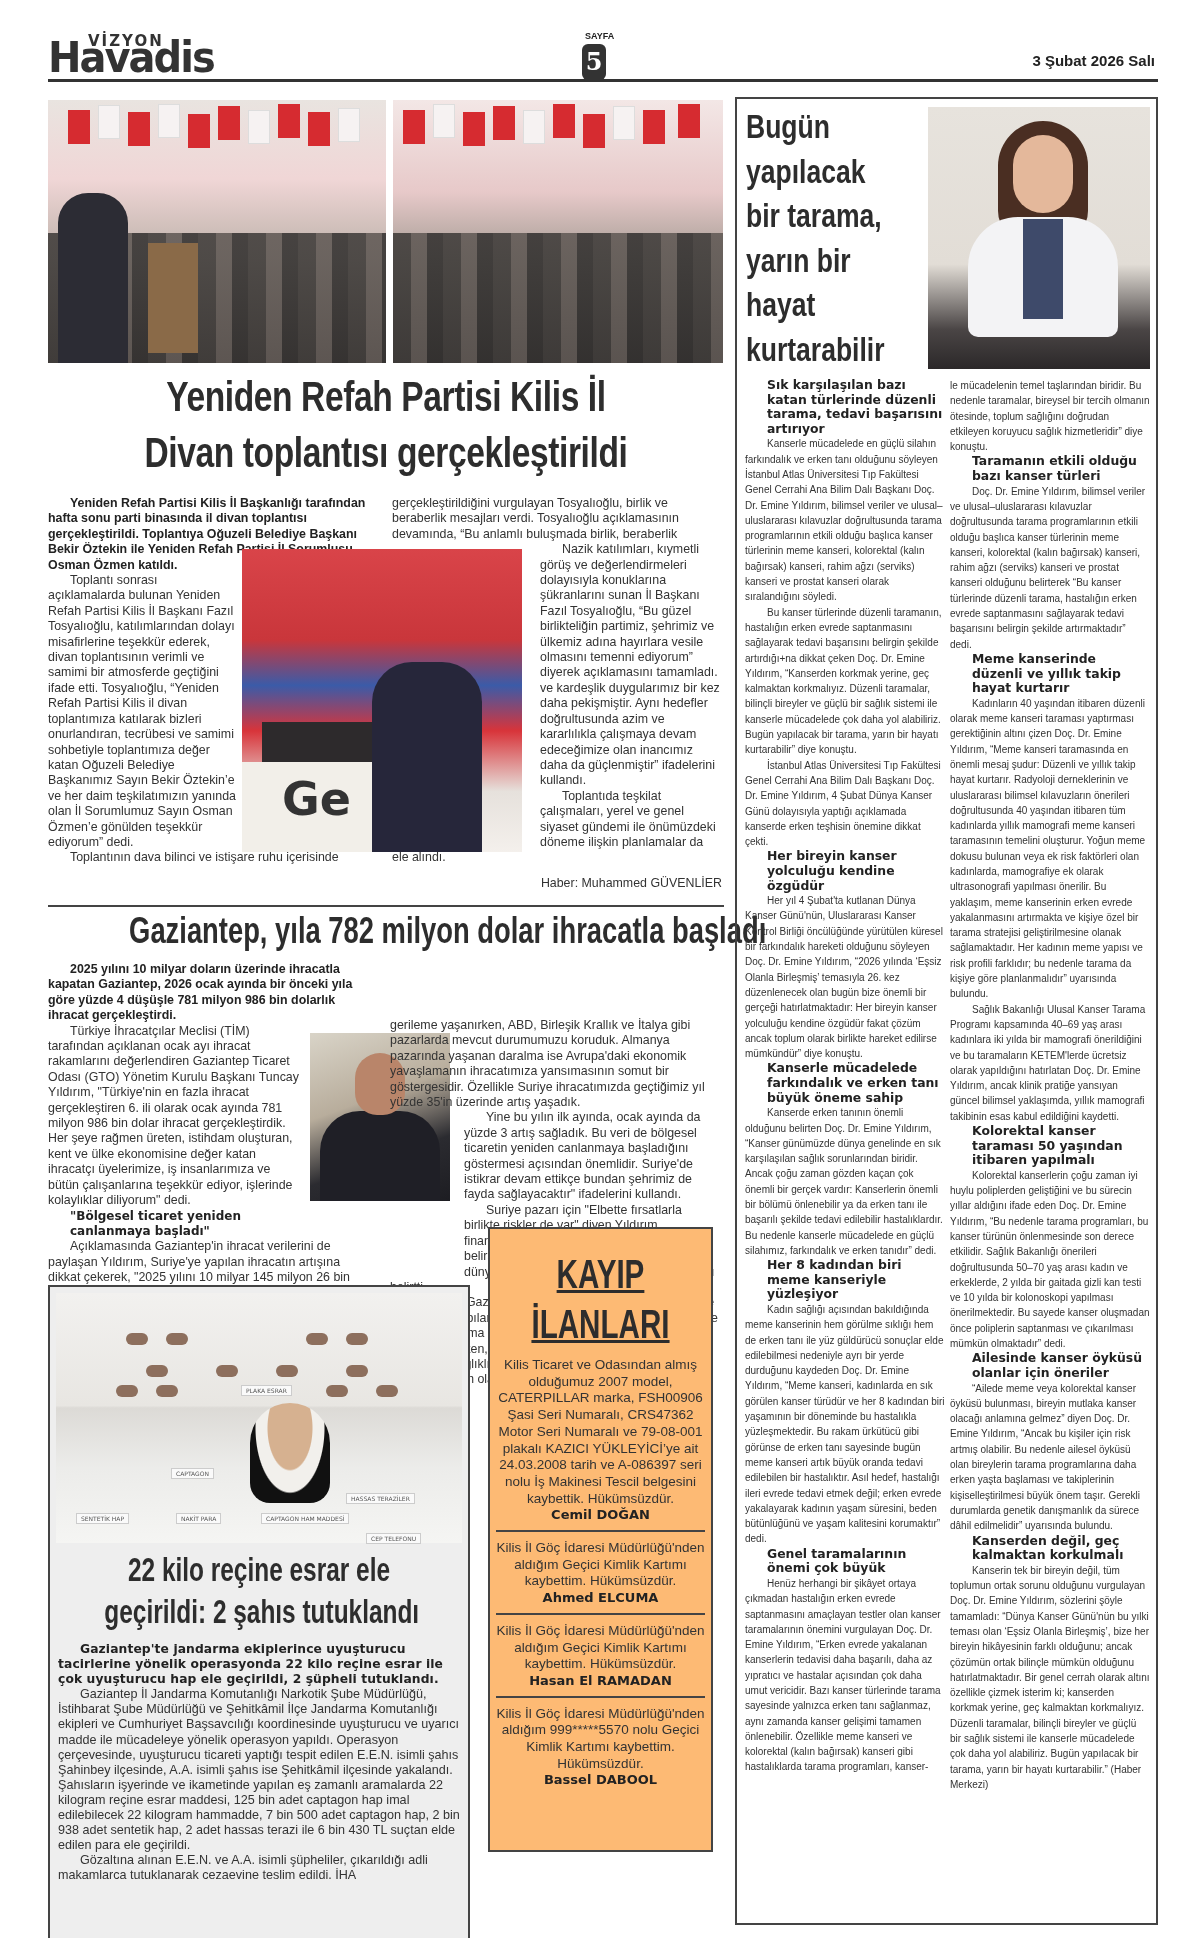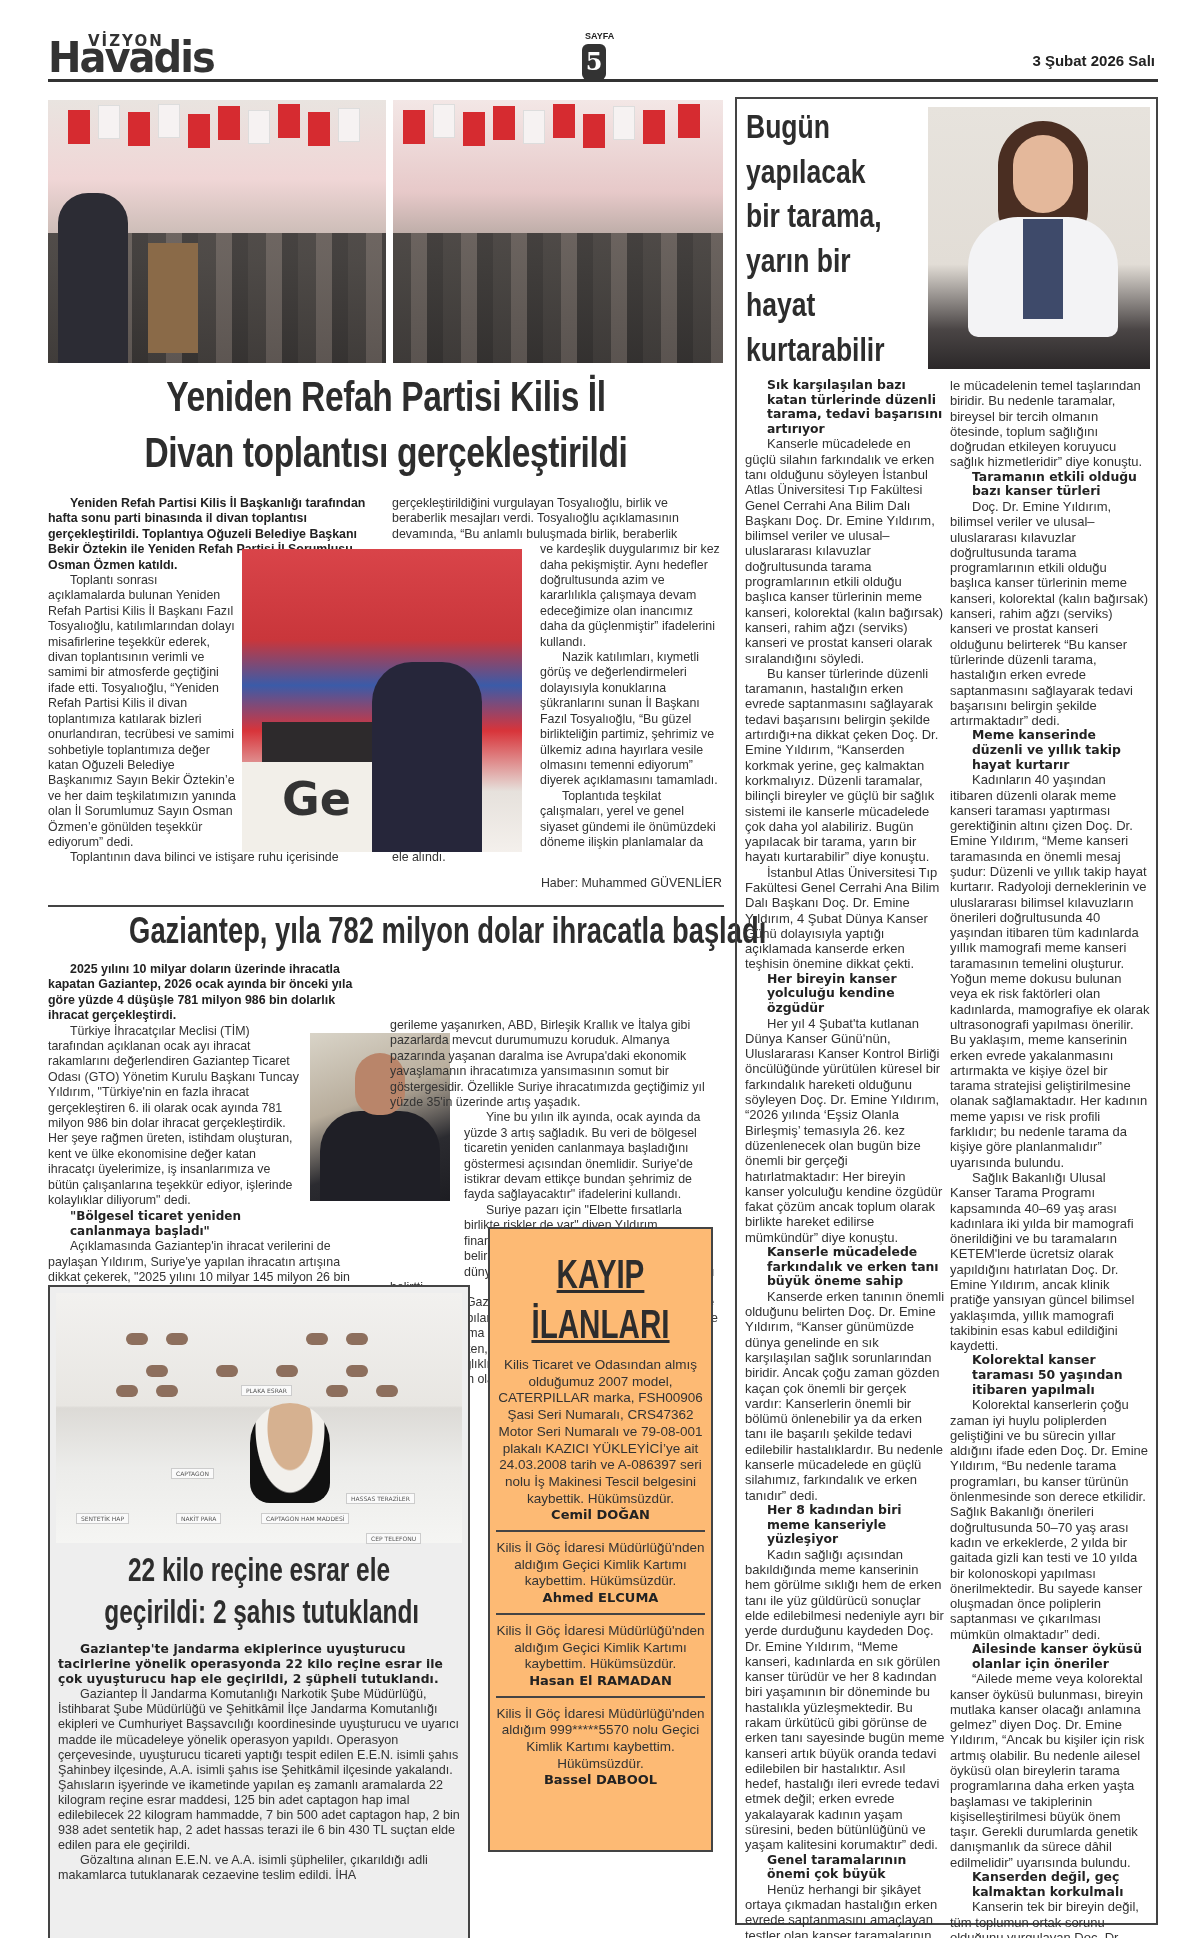--- a/index.html
+++ b/index.html
@@ -69,21 +69,21 @@
 
   
   .health-box { left: 735px; top: 97px; width: 423px; height: 1828px; border: 2px solid #444; }
   .headline4 { left: 746px; top: 104px; width: 200px; font-weight: bold; font-size: 34px; line-height: 44.5px; color: #2d2d2d; transform: scaleX(0.78); transform-origin: left top; white-space: nowrap; }
   .photo-doctor { left: 928px; top: 107px; width: 222px; height: 262px; background: linear-gradient(180deg,#e7e3dd 0%,#e2ddd6 60%,#4a4545 85%,#2b2829 100%); }
   .photo-doctor .hair { position: absolute; left: 70px; top: 14px; width: 90px; height: 120px; border-radius: 45px 45px 30px 30px; background: #4a2e22; }
   .photo-doctor .face { position: absolute; left: 85px; top: 28px; width: 60px; height: 78px; border-radius: 30px; background: #e4b89b; }
   .photo-doctor .coat { position: absolute; left: 40px; top: 110px; width: 150px; height: 120px; border-radius: 50px 50px 10px 10px; background: #f3f3f5; }
   .photo-doctor .blouse { position: absolute; left: 95px; top: 112px; width: 40px; height: 100px; background: #3e4a6a; }
   .health-col { width: 200px; }
-  .health-col .body-text { font-size: 13px; line-height: 15.3px; }
+  .health-col .body-text { font-size: 10px; line-height: 15.3px; }
   .health-col h3 { font-family: "DejaVu Sans", sans-serif; font-size: 12.4px; line-height: 14.6px; font-weight: bold; color: #222; padding-left: 22px; }
   .h-col1 { left: 745px; top: 378px; }
   .h-col2 { left: 950px; top: 378px; }
 </style>
 </head>
 <body>
 
 <div class="abs logo">
   <span class="logo-sub">VİZYON</span>
   <span class="logo-main">Havadis</span>
@@ -131,22 +131,22 @@
   <p class="lead" style="width:325px">Yeniden Refah Partisi Kilis İl Başkanlığı tarafından hafta sonu parti binasında il divan toplantısı gerçekleştirildi. Toplantıya Oğuzeli Belediye Başkanı Bekir Öztekin ile Yeniden Refah Partisi İl Sorumlusu Osman Özmen katıldı.</p>
   <div style="width:190px">
     <p>Toplantı sonrası açıklamalarda bulunan Yeniden Refah Partisi Kilis İl Başkanı Fazıl Tosyalıoğlu, katılımlarından dolayı misafirlerine teşekkür ederek, divan toplantısının verimli ve samimi bir atmosferde geçtiğini ifade etti. Tosyalıoğlu, “Yeniden Refah Partisi Kilis il divan toplantımıza katılarak bizleri onurlandıran, tecrübesi ve samimi sohbetiyle toplantımıza değer katan Oğuzeli Belediye Başkanımız Sayın Bekir Öztekin’e ve her daim teşkilatımızın yanında olan İl Sorumlumuz Sayın Osman Özmen’e gönülden teşekkür ediyorum” dedi.</p>
   </div>
   <p>Toplantının dava bilinci ve istişare ruhu içerisinde</p>
 </div>
 
 <div class="abs refah-col2 body-text">
   <p style="text-indent:0">gerçekleştirildiğini vurgulayan Tosyalıoğlu, birlik ve beraberlik mesajları verdi. Tosyalıoğlu açıklamasının devamında, “Bu anlamlı buluşmada birlik, beraberlik </p>
     <div style="float: left; width: 140px; height: 303px; margin-right: 8px;"></div>
-    <p style="text-indent: 0px;">ve kardeşlik duygularımız bir kez daha pekişmiştir. Aynı hedefler doğrultusunda azim ve kararlılıkla çalışmaya devam edeceğimize olan inancımız daha da güçlenmiştir” ifadelerini kullandı.</p>
-  <p>Nazik katılımları, kıymetli görüş ve değerlendirmeleri dolayısıyla konuklarına şükranlarını sunan İl Başkanı Fazıl Tosyalıoğlu, “Bu güzel birlikteliğin partimiz, şehrimiz ve ülkemiz adına hayırlara vesile olmasını temenni ediyorum” diyerek açıklamasını tamamladı.</p>
+    <p>Nazik katılımları, kıymetli görüş ve değerlendirmeleri dolayısıyla konuklarına şükranlarını sunan İl Başkanı Fazıl Tosyalıoğlu, “Bu güzel birlikteliğin partimiz, şehrimiz ve ülkemiz adına hayırlara vesile olmasını temenni ediyorum” diyerek açıklamasını tamamladı.</p>
+  <p style="text-indent: 0px;">ve kardeşlik duygularımız bir kez daha pekişmiştir. Aynı hedefler doğrultusunda azim ve kararlılıkla çalışmaya devam edeceğimize olan inancımız daha da güçlenmiştir” ifadelerini kullandı.</p>
   <p>Toplantıda teşkilat çalışmaları, yerel ve genel siyaset gündemi ile önümüzdeki döneme ilişkin planlamalar da ele alındı.</p>
 </div>
 
 <div class="abs photo photo-speaker">
   <div class="seated"></div>
   <div class="man"></div>
   <div class="banner">Ge</div>
 </div>
 
 <div class="abs byline">Haber: Muhammed GÜVENLİER</div>

